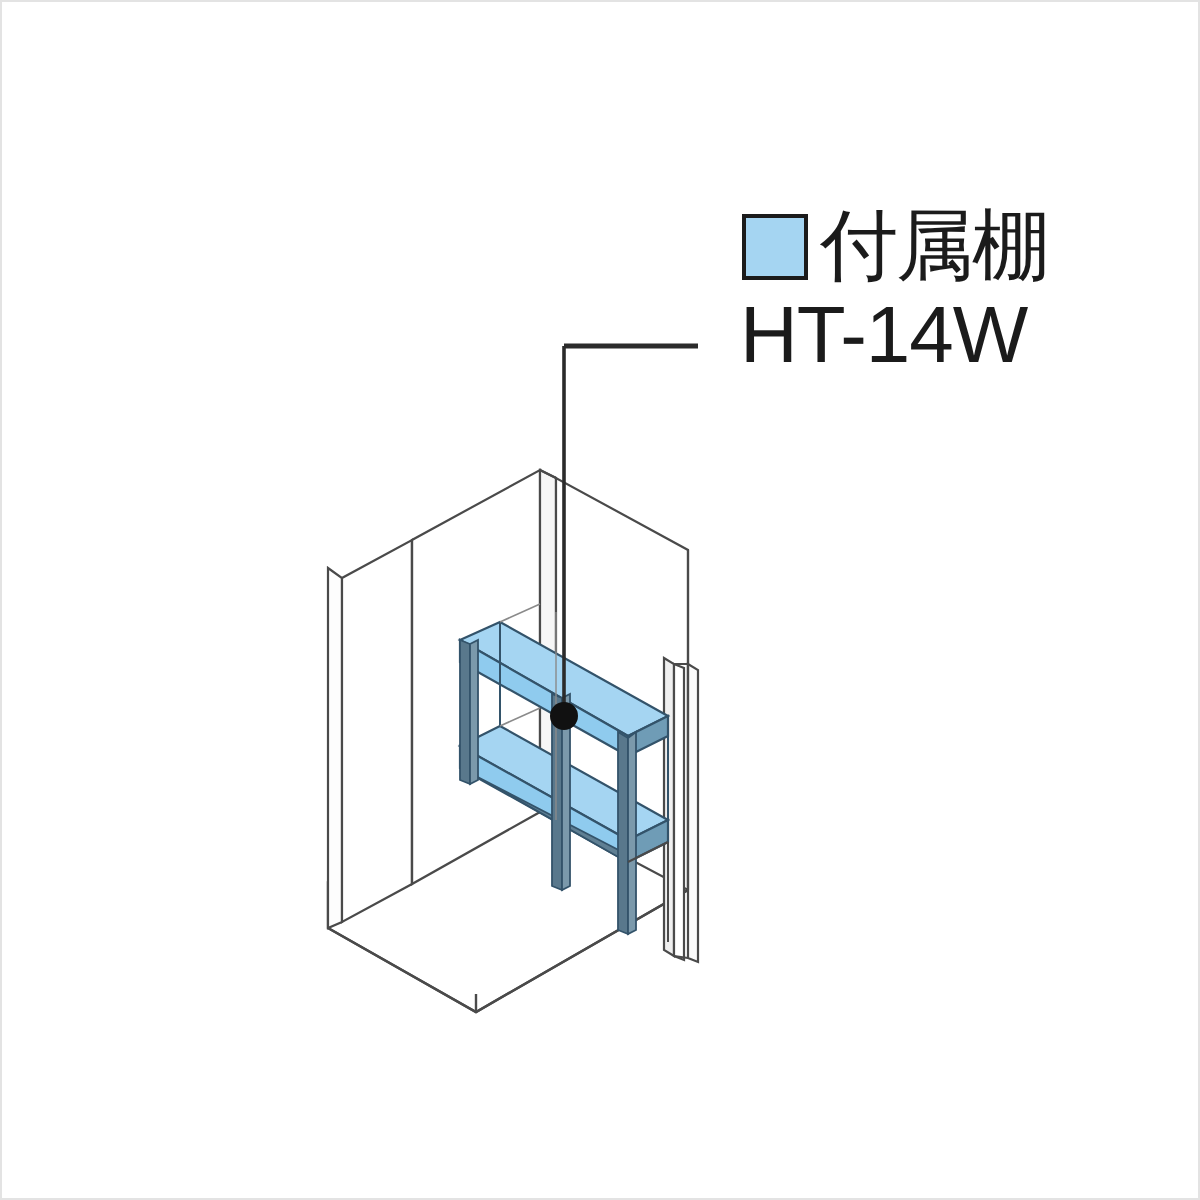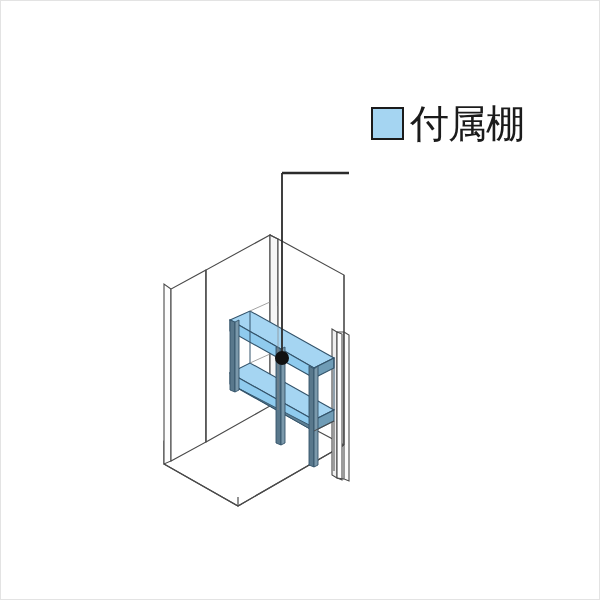--- a/index.html
+++ b/index.html
@@ -157,15 +157,18 @@
       <circle cx="281" cy="357" r="7" fill="#111111"></circle>
     </g>
 
   </svg>
 
   <div class="legend-block">
     <div class="legend-row-1">
       <div class="legend-swatch"></div>
       <div class="legend-label-jp">付属棚</div>
     </div>
+    <div class="legend-row-2">
+      <div class="legend-code">HT-14W</div>
+    </div>
   </div>
 
 </div>
 
 </body></html>

